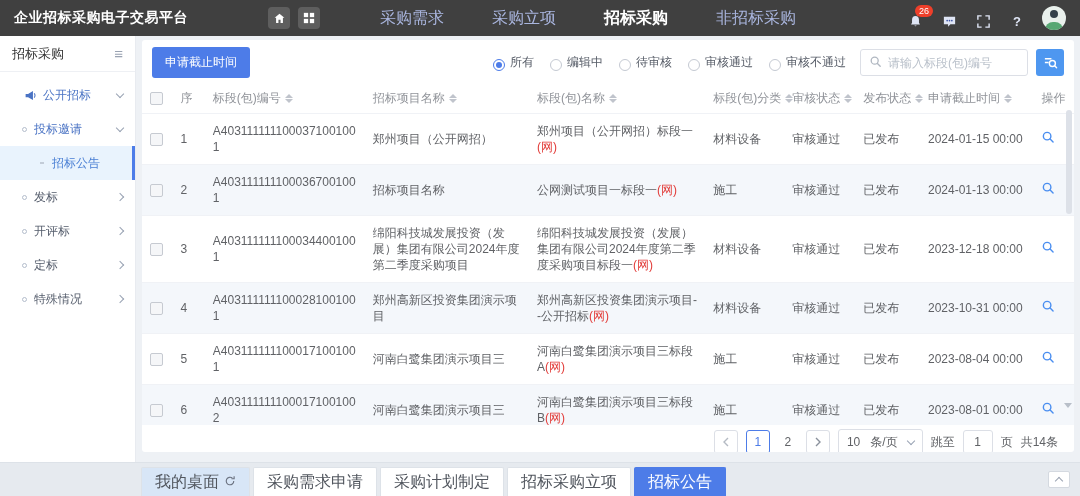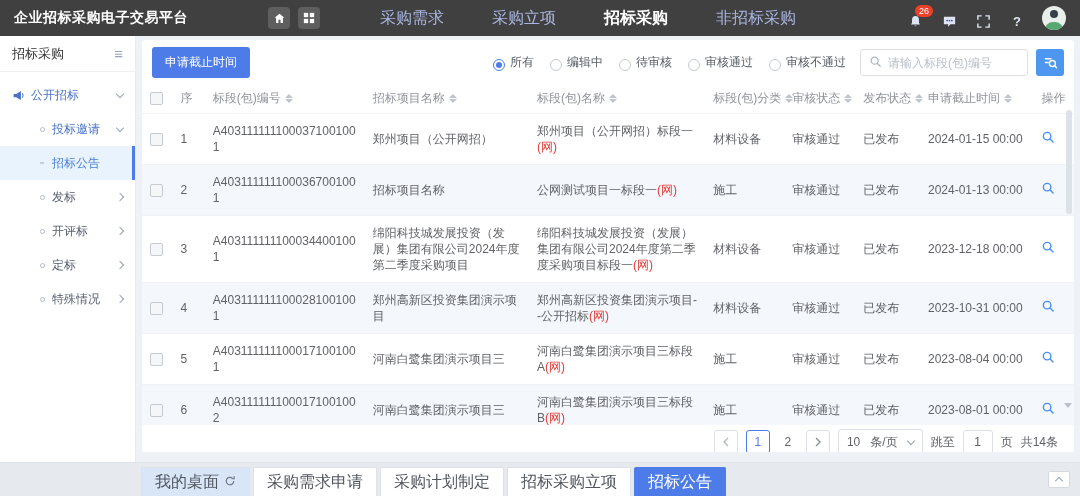--- a/index.html
+++ b/index.html
@@ -24,22 +24,22 @@
   .avatar .bodyv { position:absolute; bottom:-2px; left:3px; width:18px; height:10px; border-radius:8px 8px 0 0; background:#57a773; }
 
   
   .middle { flex:1 1 auto; display:flex; height:420px; overflow:hidden; }
   aside { width:136px; background:#fff; flex:0 0 136px; border-right:1px solid #e8ebf0; display:flex; flex-direction:column; }
   .side-title { height:36px; display:flex; align-items:center; justify-content:space-between; padding:0 12px; color:#333; font-size:13px; border-bottom:1px solid #eef0f4; }
   .burger { color:#9aa3b2; font-size:15px; cursor:pointer; }
   .tree { padding-top:6px; }
   .tree-item { display:flex; align-items:center; height:34px; cursor:pointer; color:#545c6b; position:relative; }
   .tree-item .lbl { flex:1 1 auto; }
-  .tree-item.lvl1 { padding-left:12px; }
-  .tree-item.lvl2 { padding-left:40px; }
+  .tree-item.lvl1 { padding-left:24px; }
+  .tree-item.lvl2 { padding-left:22px; }
   .tree-item.lvl3 { padding-left:40px; }
   .tree-item.blue .lbl { color:#4a73c4; }
   .tree-item.active { background:#e9f3fd; }
   .tree-item.active .lbl { color:#4a7fd4; }
   .tree-item.active::after { content:""; position:absolute; right:0; top:0; bottom:0; width:3px; background:#4d7ce8; }
   .bullet-o { width:5px; height:5px; border:1px solid #b3bdcc; border-radius:50%; margin-right:7px; flex:0 0 auto; }
   .bullet-d { width:4px; height:2px; background:#c3ccd8; margin-right:8px; flex:0 0 auto; }
   .chev { width:6px; height:6px; border-right:1.4px solid #98a2b3; border-bottom:1.4px solid #98a2b3; margin-right:12px; flex:0 0 auto; }
   .chev.down { transform:rotate(45deg); margin-top:-3px; }
   .chev.right { transform:rotate(-45deg); }

